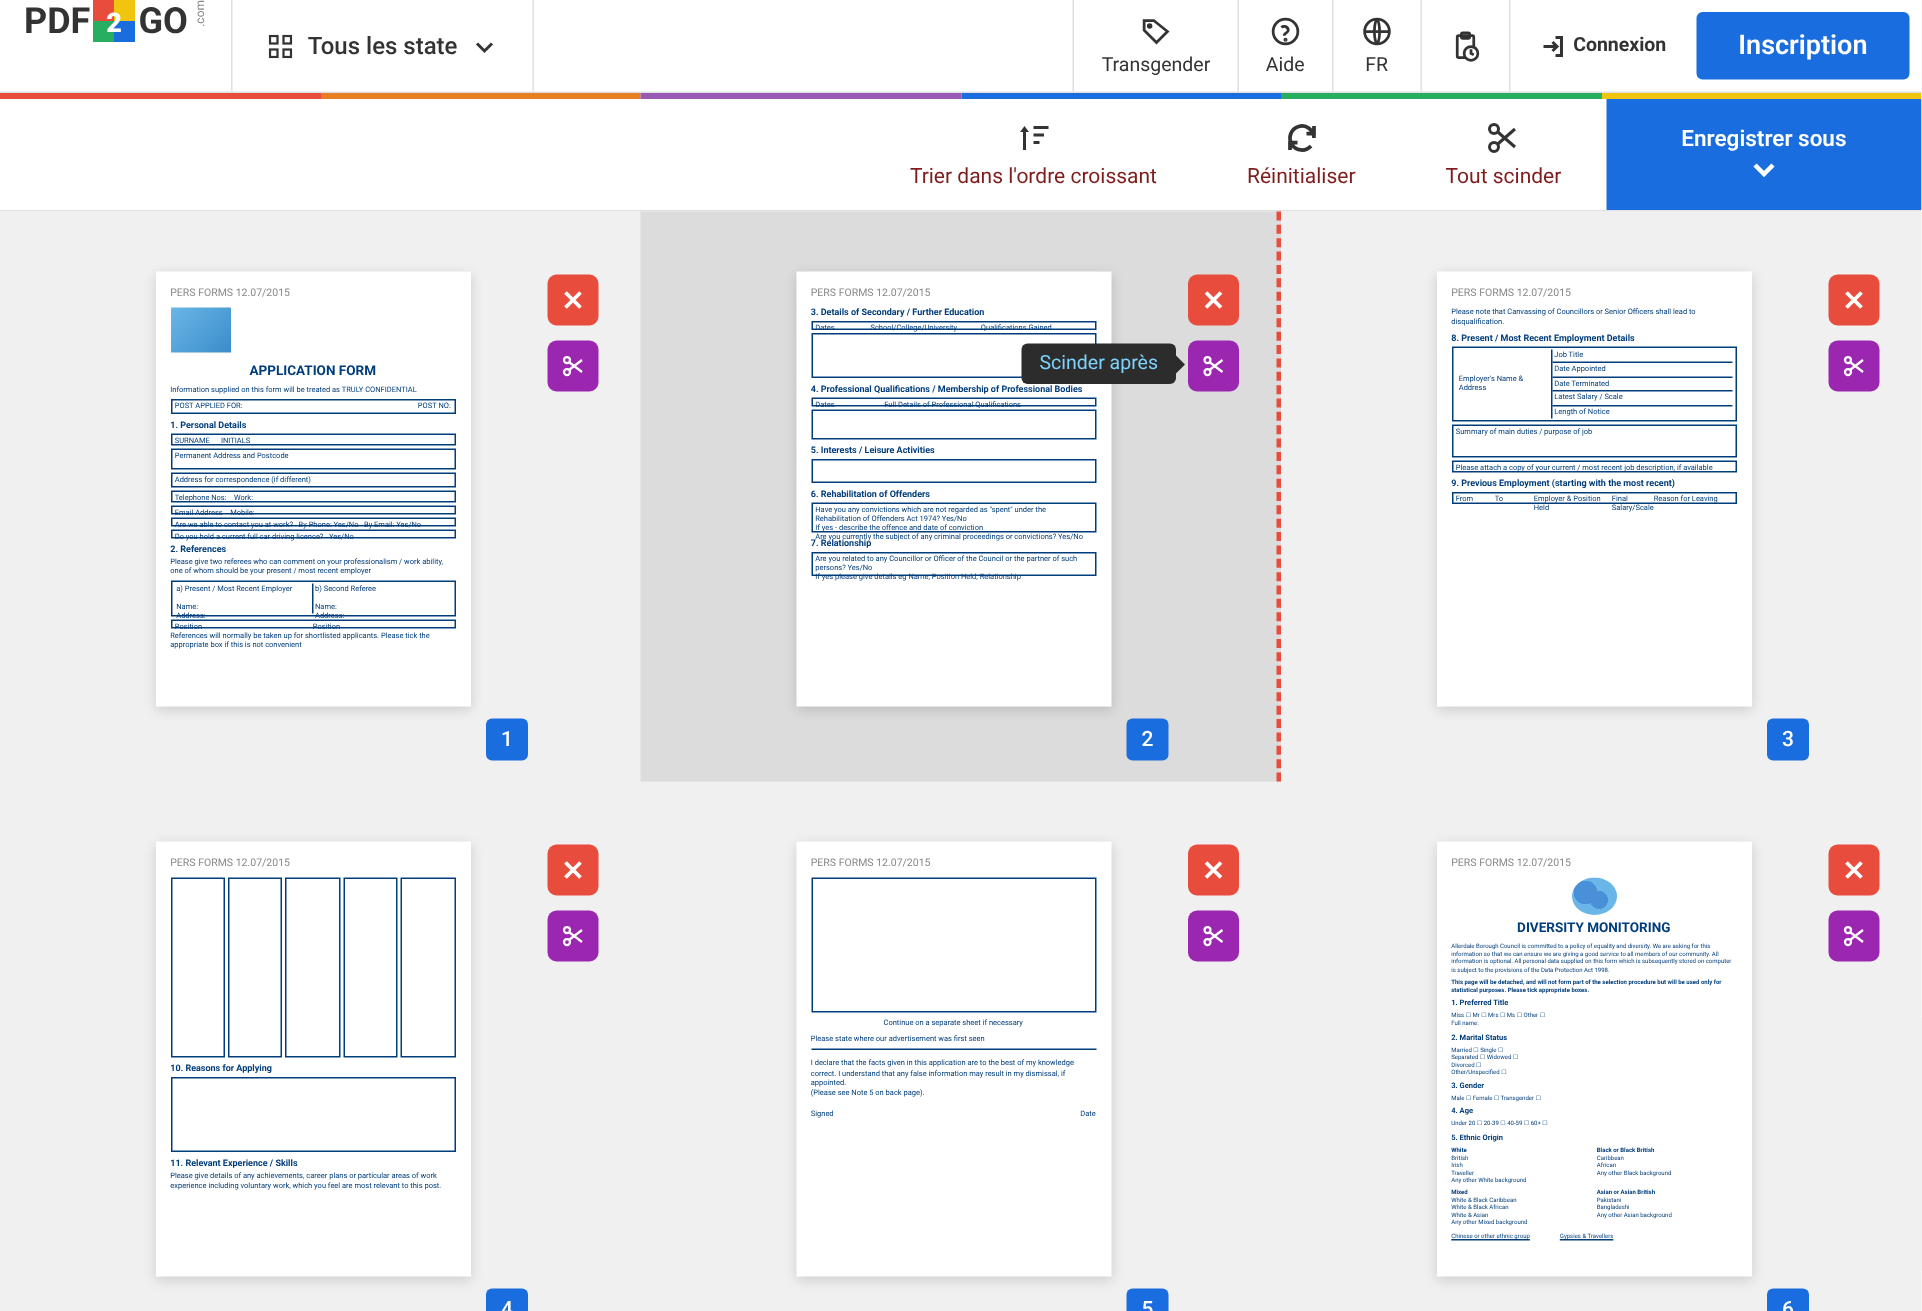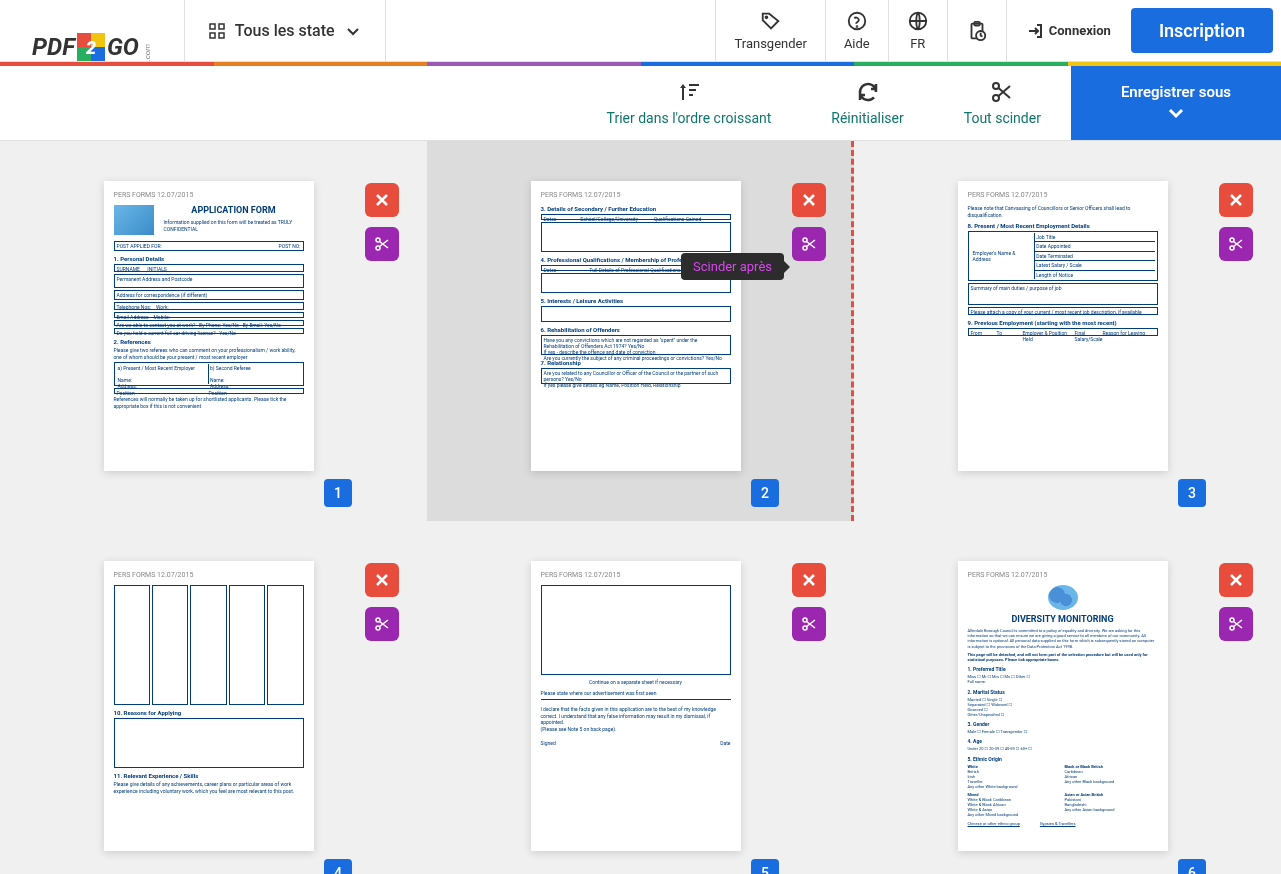--- a/index.html
+++ b/index.html
@@ -1,20 +1,20 @@
 <!DOCTYPE html>
 <html><head>
 <meta charset="utf-8">
 <style>
 * { margin: 0; padding: 0; box-sizing: border-box; font-family: -apple-system, BlinkMacSystemFont, "Segoe UI", Roboto, sans-serif; }
 body { background: #fff; }
 
 
 .header { display: flex; align-items: stretch; border-bottom: 1px solid #e0e0e0; height: 62px; }
-.logo { display: flex; align-items: flex-end; padding: 0 32px; border-right: 1px solid #e0e0e0; font-style: italic; }
+.logo { display: flex; align-items: flex-start; padding: 0 16px; border-right: 1px solid #e0e0e0; }
 .logo-text { font-size: 24px; font-weight: 700; color: #333; display: flex; align-items: center; }
 .logo-2 { display: inline-flex; width: 28px; height: 28px; margin: 0 2px; }
 .logo-com { font-size: 8px; color: #888; writing-mode: vertical-rl; transform: rotate(180deg); margin-left: 4px; }
 .tools-dropdown { display: flex; align-items: center; padding: 0 24px; border-right: 1px solid #e0e0e0; cursor: pointer; gap: 10px; }
 .grid-icon { width: 16px; height: 16px; }
 .tools-label { font-size: 16px; color: #333; font-weight: 500; }
 .chevron { width: 16px; height: 16px; }
 .spacer { flex: 1; }
 .header-item { display: flex; flex-direction: column; align-items: center; justify-content: center; padding: 0 18px; border-left: 1px solid #e0e0e0; cursor: pointer; gap: 4px; }
 .header-item svg { width: 22px; height: 22px; }
@@ -31,38 +31,38 @@
 .r2 { background: #e67e22; }
 .r3 { background: #9b59b6; }
 .r4 { background: #1a6dde; }
 .r5 { background: #27ae60; }
 .r6 { background: #f1c40f; }
 
 
 .toolbar { display: flex; justify-content: flex-end; border-bottom: 1px solid #e0e0e0; background: #fff; }
 .tool-item { display: flex; flex-direction: column; align-items: center; padding: 14px 30px; cursor: pointer; gap: 6px; }
 .tool-item svg { width: 24px; height: 24px; }
-.tool-label { font-size: 14px; color: #0f766e; }
+.tool-label { font-size: 14px; color: #7f1d1d; }
 .save-btn { background: #1a6dde; color: #fff; display: flex; flex-direction: column; align-items: center; justify-content: center; padding: 0 50px; cursor: pointer; gap: 2px; }
 .save-label { font-size: 15px; font-weight: 600; }
 .save-btn svg { width: 20px; height: 20px; }
 
 
 .page-grid { display: grid; grid-template-columns: repeat(3, 1fr); gap: 0; background: #f0f0f0; padding: 0; }
 .page-cell { position: relative; padding: 40px 70px 50px 60px; display: flex; justify-content: center; }
 .page-cell.selected { background: #dcdcdc; }
 .page-thumb { width: 210px; height: 290px; background: #fff; box-shadow: 0 2px 8px rgba(0,0,0,0.15); position: relative; overflow: hidden; padding: 10px; }
 .page-num { position: absolute; bottom: 14px; right: 75px; background: #1a6dde; color: #fff; width: 28px; height: 28px; border-radius: 4px; display: flex; align-items: center; justify-content: center; font-size: 14px; font-weight: 500; }
 .page-actions { position: absolute; top: 42px; right: 28px; display: flex; flex-direction: column; gap: 10px; }
 .action-btn { width: 34px; height: 34px; border-radius: 6px; display: flex; align-items: center; justify-content: center; cursor: pointer; }
 .action-delete { background: #e74c3c; }
 .action-split { background: #9b27b0; }
 .action-btn svg { width: 16px; height: 16px; fill: #fff; }
 .split-line { position: absolute; right: 0; top: 0; bottom: 0; width: 0; border-right: 3px dashed #e74c3c; }
-.tooltip { position: absolute; top: 88px; right: 70px; background: #2c2c2c; color: #d946ef; padding: 6px 12px; border-radius: 4px; font-size: 13px; white-space: nowrap; margin-top: 24px; }
+.tooltip { position: absolute; top: 88px; right: 70px; background: #2c2c2c; color: #7dd3fc; padding: 6px 12px; border-radius: 4px; font-size: 13px; white-space: nowrap; }
 .tooltip::after { content: ''; position: absolute; right: -6px; top: 50%; transform: translateY(-50%); border: 6px solid transparent; border-left-color: #2c2c2c; border-right: none; }
 
 
 .thumb-header { font-size: 7px; color: #888; margin-bottom: 6px; }
 .thumb-title { font-size: 9px; font-weight: 700; color: #003d7a; text-align: center; margin-bottom: 4px; }
 .thumb-box { border: 0.5px solid #003d7a; margin: 2px 0; padding: 1px 2px; font-size: 5px; color: #003d7a; }
 .thumb-line { height: 1px; background: #003d7a; margin: 3px 0; }
 .thumb-text { font-size: 5px; color: #003d7a; line-height: 1.3; }
 .thumb-section { font-size: 6px; color: #003d7a; font-weight: 700; margin: 4px 0 2px; }
 .thumb-logo-box { width: 40px; height: 30px; background: linear-gradient(135deg, #6bb6e8, #3a8cc9); float: left; margin-right: 6px; margin-bottom: 4px; }
@@ -184,21 +184,21 @@
         <path d="M4 7l6 6 6-6"></path>
       </svg>
   </div>
 </div>
 
 <div class="page-grid">
 
   <div class="page-cell">
     <div class="page-thumb">
       <div class="thumb-header">PERS FORMS 12.07/2015</div>
-      <div style="display:flex;gap:4px;">
+      <div style="display:flex;gap:4px;flex-direction:column;">
         <div class="thumb-logo-box"></div>
         <div style="flex:1">
           <div class="thumb-title">APPLICATION FORM</div>
           <div class="thumb-text">Information supplied on this form will be treated as TRULY CONFIDENTIAL</div>
         </div>
       </div>
       <div style="clear:both"></div>
       <div class="thumb-box" style="height:10px;display:flex;">
           <span style="flex:1">POST APPLIED FOR:</span>
           <span>POST NO:</span>

